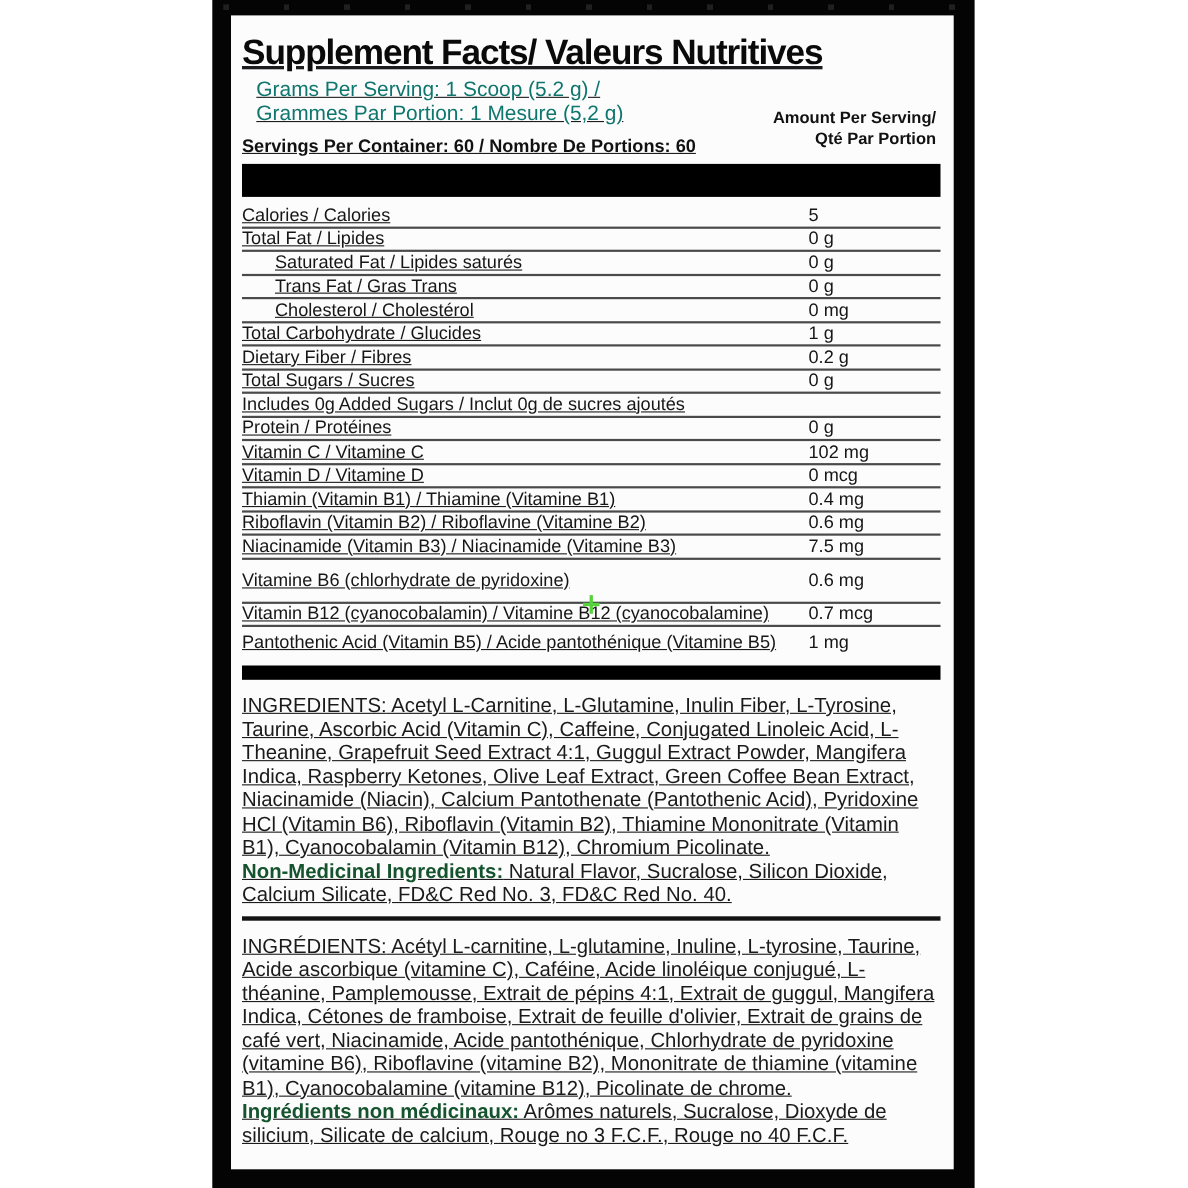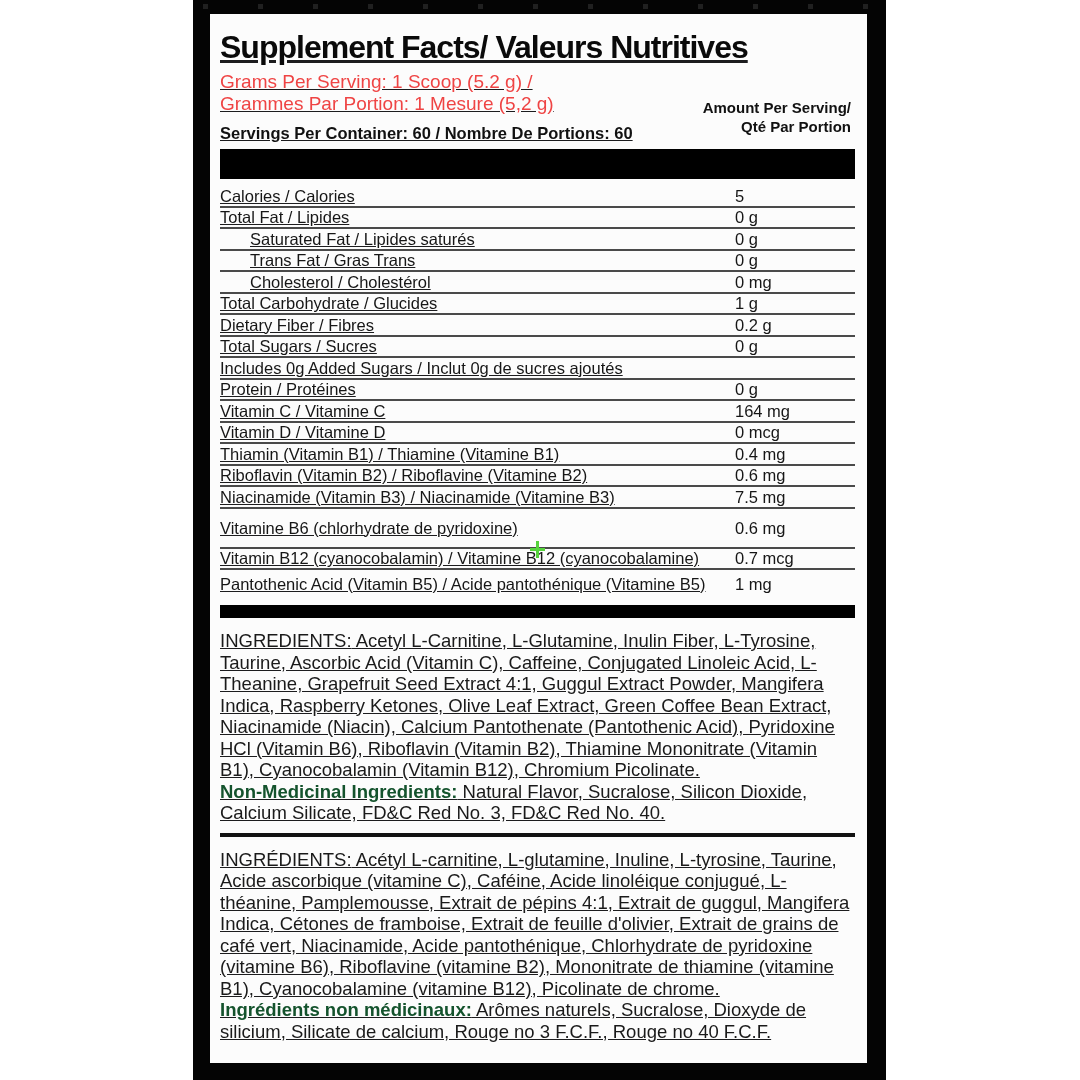--- a/index.html
+++ b/index.html
@@ -3,21 +3,21 @@
 <meta charset="utf-8">
 <style>
   html,body{margin:0;padding:0;}
   body{width:1080px;height:1080px;background:#ffffff;font-family:"Liberation Sans","DejaVu Sans",sans-serif;color:#1c1c1e;-webkit-font-smoothing:antialiased;}
   .page{position:relative;width:1080px;height:1080px;background:#ffffff;overflow:hidden;}
   .frame{position:absolute;left:193px;top:0;width:693px;height:1080px;background:#040404;}
   .frame-dots{position:absolute;left:10px;right:10px;top:4px;height:5px;
     background:repeating-linear-gradient(90deg,#202020 0 5px,transparent 5px 55px);}
   .panel{position:absolute;left:17px;top:14px;width:657px;height:1049px;background:#fcfcfc;box-sizing:border-box;padding:16px 12px 0 10px;text-decoration:underline;}
   .title{font-size:32px;font-weight:bold;letter-spacing:-1px;white-space:nowrap;line-height:34px;color:#0a0a0a;}
-  .serv-line{font-size:19px;line-height:22px;color:#ef4444;}
+  .serv-line{font-size:19px;line-height:22px;color:#0f766e;margin-left:13px;}
   .serv-line.first{margin-top:7px;}
   .servings-bold{font-size:16.5px;font-weight:bold;margin-top:9px;color:#111;}
   .amount-head{position:absolute;top:84px;right:16px;width:180px;text-align:right;font-size:15px;font-weight:bold;line-height:19px;color:#111;}
   .bar{background:#000;width:100%;}
   .bar1{height:30px;margin-top:6px;}
   .bar2{height:13px;margin-top:8px;}
   .ntable{margin-top:7px;}
   .nrow{position:relative;display:flex;align-items:center;height:21.5px;border-bottom:2px solid #4a4a4a;box-sizing:border-box;font-size:16.5px;line-height:18px;color:#161616;}
   .nrow.indent .nlab{padding-left:30px;text-align:center;}
   .nrow.two{height:40px;}
@@ -91,21 +91,21 @@
           <div class="nrow">
             <div class="nlab">Includes 0g Added Sugars / Inclut 0g de sucres ajoutés</div>
             <div class="nval"></div>
           </div>
           <div class="nrow">
             <div class="nlab">Protein / Protéines</div>
             <div class="nval">0 g</div>
           </div>
           <div class="nrow">
             <div class="nlab">Vitamin C / Vitamine C</div>
-            <div class="nval">164 mg</div>
+            <div class="nval">102 mg</div>
           </div>
           <div class="nrow">
             <div class="nlab">Vitamin D / Vitamine D</div>
             <div class="nval">0 mcg</div>
           </div>
           <div class="nrow">
             <div class="nlab">Thiamin (Vitamin B1) / Thiamine (Vitamine B1)</div>
             <div class="nval">0.4 mg</div>
           </div>
           <div class="nrow">

